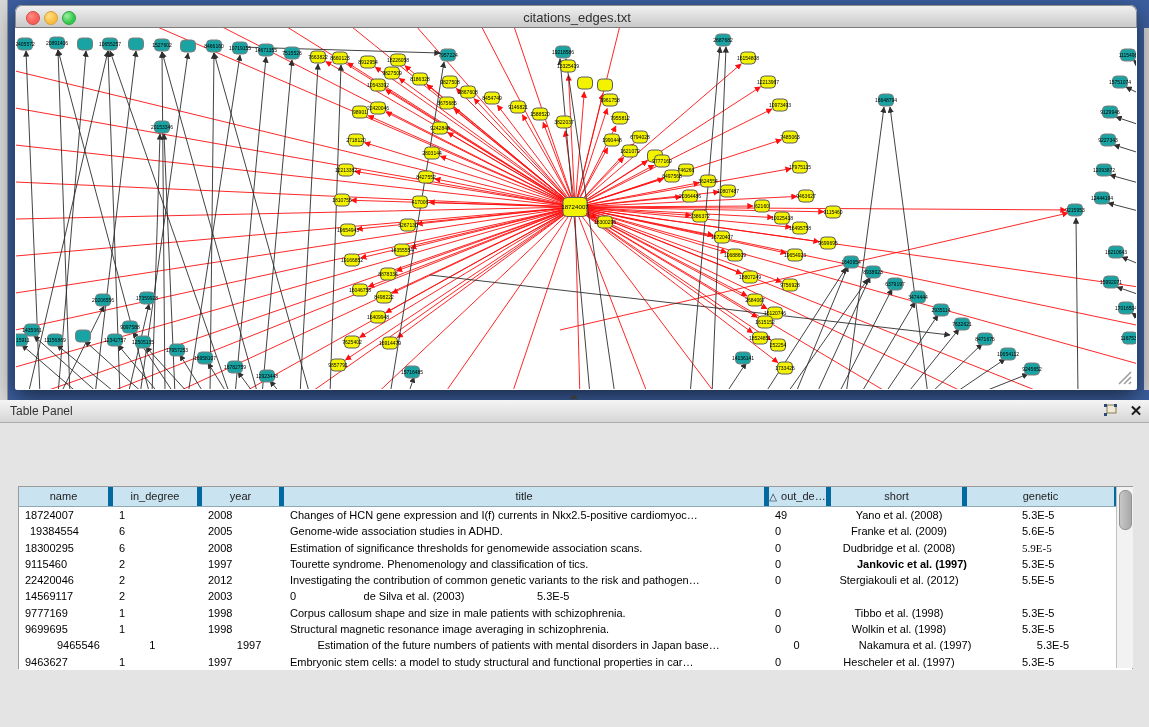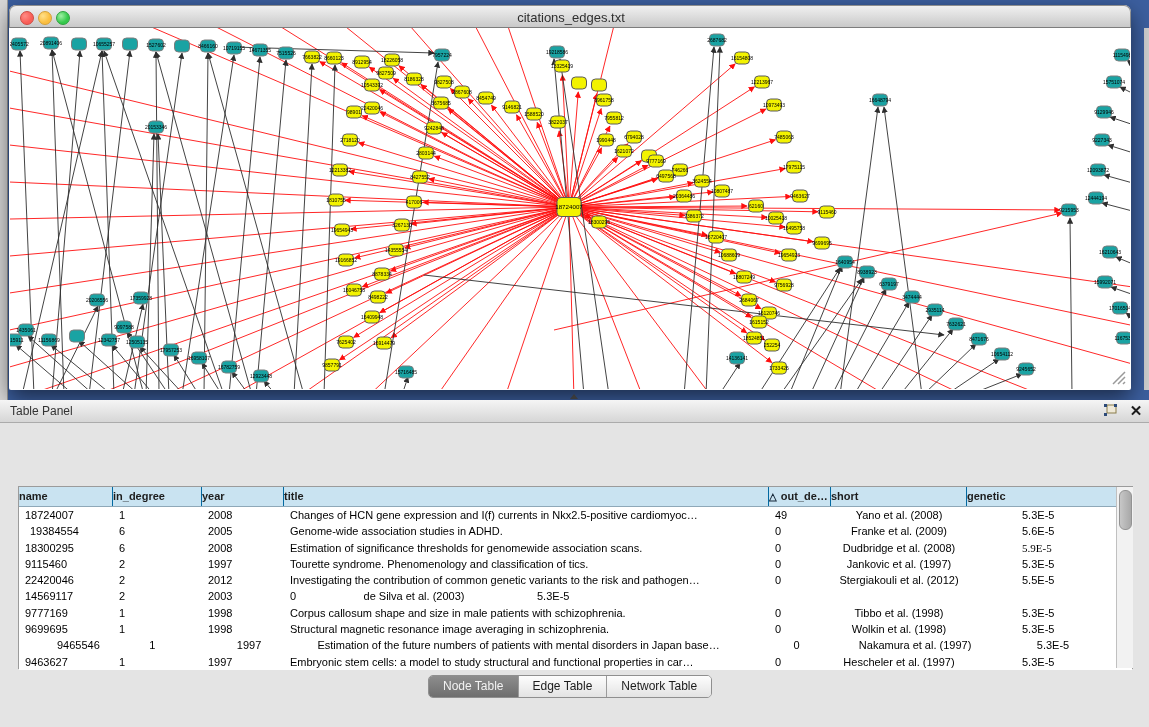--- a/index.html
+++ b/index.html
@@ -2,41 +2,41 @@
 <html><head>
 <meta charset="utf-8">
 <style>
   html,body{margin:0;padding:0;}
   body{width:1149px;height:727px;position:relative;font-family:"Liberation Sans",sans-serif;background:#e8e8e8;overflow:hidden;}
   .abs{position:absolute;}
   
   #desktop{left:0;top:0;width:1149px;height:400px;background:#3c5f9f;}
   #frame-sliver-left{left:0;top:0;width:7px;height:400px;background:#d8d8d8;border-right:1px solid #9a9a9a;}
   #frame-sliver-right{left:1144px;top:28px;width:5px;height:362px;background:#cfcfcf;}
-  #net-window{left:9px;top:5px;width:1122px;height:385px;border-radius:7px 7px 2px 2px;box-shadow:0 8px 22px rgba(0,0,0,.55);background:#fff;}
+  #net-window{left:15px;top:5px;width:1122px;height:385px;border-radius:7px 7px 2px 2px;box-shadow:0 8px 22px rgba(0,0,0,.55);background:#fff;}
   #net-titlebar{left:0;top:0;width:1122px;height:23px;border-radius:7px 7px 0 0;background:linear-gradient(#f0f0f0,#c9c9c9);border:1px solid #8e8e8e;border-bottom:1px solid #7d7d7d;box-sizing:border-box;}
   .traffic{width:12px;height:12px;border-radius:50%;top:5px;}
   #tl-red{left:10px;background:radial-gradient(circle at 4px 4px,#ff8c85,#f95e57 60%);border:1px solid #ce4a42;}
   #tl-yellow{left:28px;background:radial-gradient(circle at 4px 4px,#ffe08a,#fbbe3f 60%);border:1px solid #d4a138;}
   #tl-green{left:46px;background:radial-gradient(circle at 4px 4px,#9ff0a3,#35c94b 60%);border:1px solid #2ca23d;}
   #net-title{left:0;top:4px;width:1122px;text-align:center;font-size:13px;color:#2f2f2f;}
   #net-canvas{left:1px;top:23px;width:1120px;height:361px;background:#fff;border:0;overflow:hidden;}
   #resize-grip{right:4px;bottom:4px;width:16px;height:16px;}
   
   #table-panel{left:0;top:400px;width:1149px;height:327px;background:#e4e4e4;}
   #tp-header{left:0;top:0;width:1149px;height:22px;background:linear-gradient(#f5f5f5,#d6d6d6);border-bottom:1px solid #ababab;}
   #tp-title{left:10px;top:4px;font-size:12px;color:#333;}
   #tp-float{left:1101px;top:3px;width:18px;height:16px;cursor:pointer;}
   #tp-close{left:1127px;top:1px;width:18px;height:18px;font-size:15px;font-weight:bold;color:#1c1c1c;text-align:center;line-height:19px;cursor:pointer;}
   #splitter-nub{left:569px;top:-7px;width:8px;height:6px;}
   #splitter-nub:before{content:"";position:absolute;left:1px;top:1px;border-left:4px solid transparent;border-right:4px solid transparent;border-bottom:5px solid #3a3a3a;}
   
   #grid{left:18px;top:486px;width:1115px;height:183px;background:#fff;border:1px solid #9b9b9b;box-sizing:border-box;}
   #grid-header{display:flex;height:19px;background:#c9e3f1;border-bottom:1px solid #8ea8b8;}
-  .hcell{font-size:11px;color:#1d1d1d;line-height:19px;border-right:1px solid #0369a1;box-sizing:border-box;overflow:hidden;white-space:nowrap;cursor:pointer;font-weight:bold;}
+  .hcell{font-size:11px;color:#1d1d1d;text-align:center;line-height:19px;border-right:5px solid #0369a1;box-sizing:border-box;overflow:hidden;white-space:nowrap;cursor:pointer;}
   .sorttri{display:inline-block;color:#123;font-size:10px;margin-right:4px;}
   .drow{display:flex;height:16.3px;background:#fff;}
   .dcell{font-size:11px;color:#000;line-height:16.3px;box-sizing:border-box;overflow:hidden;white-space:nowrap;padding-left:6px;}
   #vscroll{left:1116px;top:487px;width:16px;height:181px;background:#f2f2f2;border-left:1px solid #c0c0c0;}
   #vthumb{left:2px;top:3px;width:11px;height:38px;background:linear-gradient(90deg,#c7c7c7,#a8a8a8);border:1px solid #939393;border-radius:6px;cursor:pointer;}
   
   #tabbar{left:0;top:272px;width:1149px;height:28px;}
   #seg{left:428px;top:3px;height:21px;display:flex;border:1px solid #8f8f8f;border-radius:5px;overflow:hidden;box-shadow:inset 0 1px 0 rgba(255,255,255,.6);}
   .seg-item{font-size:12px;padding:0 14px;line-height:21px;background:linear-gradient(#fdfdfd,#e3e3e3);color:#1c1c1c;border-right:1px solid #9b9b9b;cursor:pointer;white-space:nowrap;}
   .seg-item:last-child{border-right:0;}
@@ -541,21 +541,21 @@
           <div class="dcell" style="width: 62px;">0</div>
           <div class="dcell" style="width: 136px; text-align: center; padding-left: 0px;">Dudbridge et al. (2008)</div>
           <div class="dcell" style="width: 152px; padding-left: 55px; font-family: Liberation Serif, serif;">5.9E-5</div>
         </div>
         <div class="drow">
           <div class="dcell" style="width: 94px;">9115460</div>
           <div class="dcell" style="width: 89px;">2</div>
           <div class="dcell" style="width: 82px;">1997</div>
           <div class="dcell" style="width: 485px;">Tourette syndrome. Phenomenology and classification of tics.</div>
           <div class="dcell" style="width: 62px;">0</div>
-          <div class="dcell" style="width: 136px; text-align: center; padding-left: 0px;">Jankovic et al. (1997)</div>
+          <div class="dcell" style="width: 136px; text-align: right; padding-left: 0px; font-weight: bold;">Jankovic et al. (1997)</div>
           <div class="dcell" style="width: 152px; padding-left: 55px;">5.3E-5</div>
         </div>
         <div class="drow">
           <div class="dcell" style="width: 94px;">22420046</div>
           <div class="dcell" style="width: 89px;">2</div>
           <div class="dcell" style="width: 82px;">2012</div>
           <div class="dcell" style="width: 485px;">Investigating the contribution of common genetic variants to the risk and pathogen…</div>
           <div class="dcell" style="width: 62px;">0</div>
           <div class="dcell" style="width: 136px; text-align: center; padding-left: 0px;">Stergiakouli et al. (2012)</div>
           <div class="dcell" style="width: 152px; padding-left: 55px;">5.5E-5</div>
@@ -603,21 +603,14 @@
           <div class="dcell" style="width: 62px;">0</div>
           <div class="dcell" style="width: 136px; text-align: center; padding-left: 0px;">Hescheler et al. (1997)</div>
           <div class="dcell" style="width: 152px; padding-left: 55px;">5.3E-5</div>
         </div>
       </div>
   </div>
   <div id="vscroll" class="abs" style="top:87px;">
     <div id="vthumb" class="abs"></div>
   </div>
 
-  <div id="tabbar" class="abs">
-    <div id="seg" class="abs">
-        <div class="seg-item sel">Node Table</div>
-        <div class="seg-item">Edge Table</div>
-        <div class="seg-item">Network Table</div>
-      </div>
-  </div>
 
 </div>
 
 </body></html>

